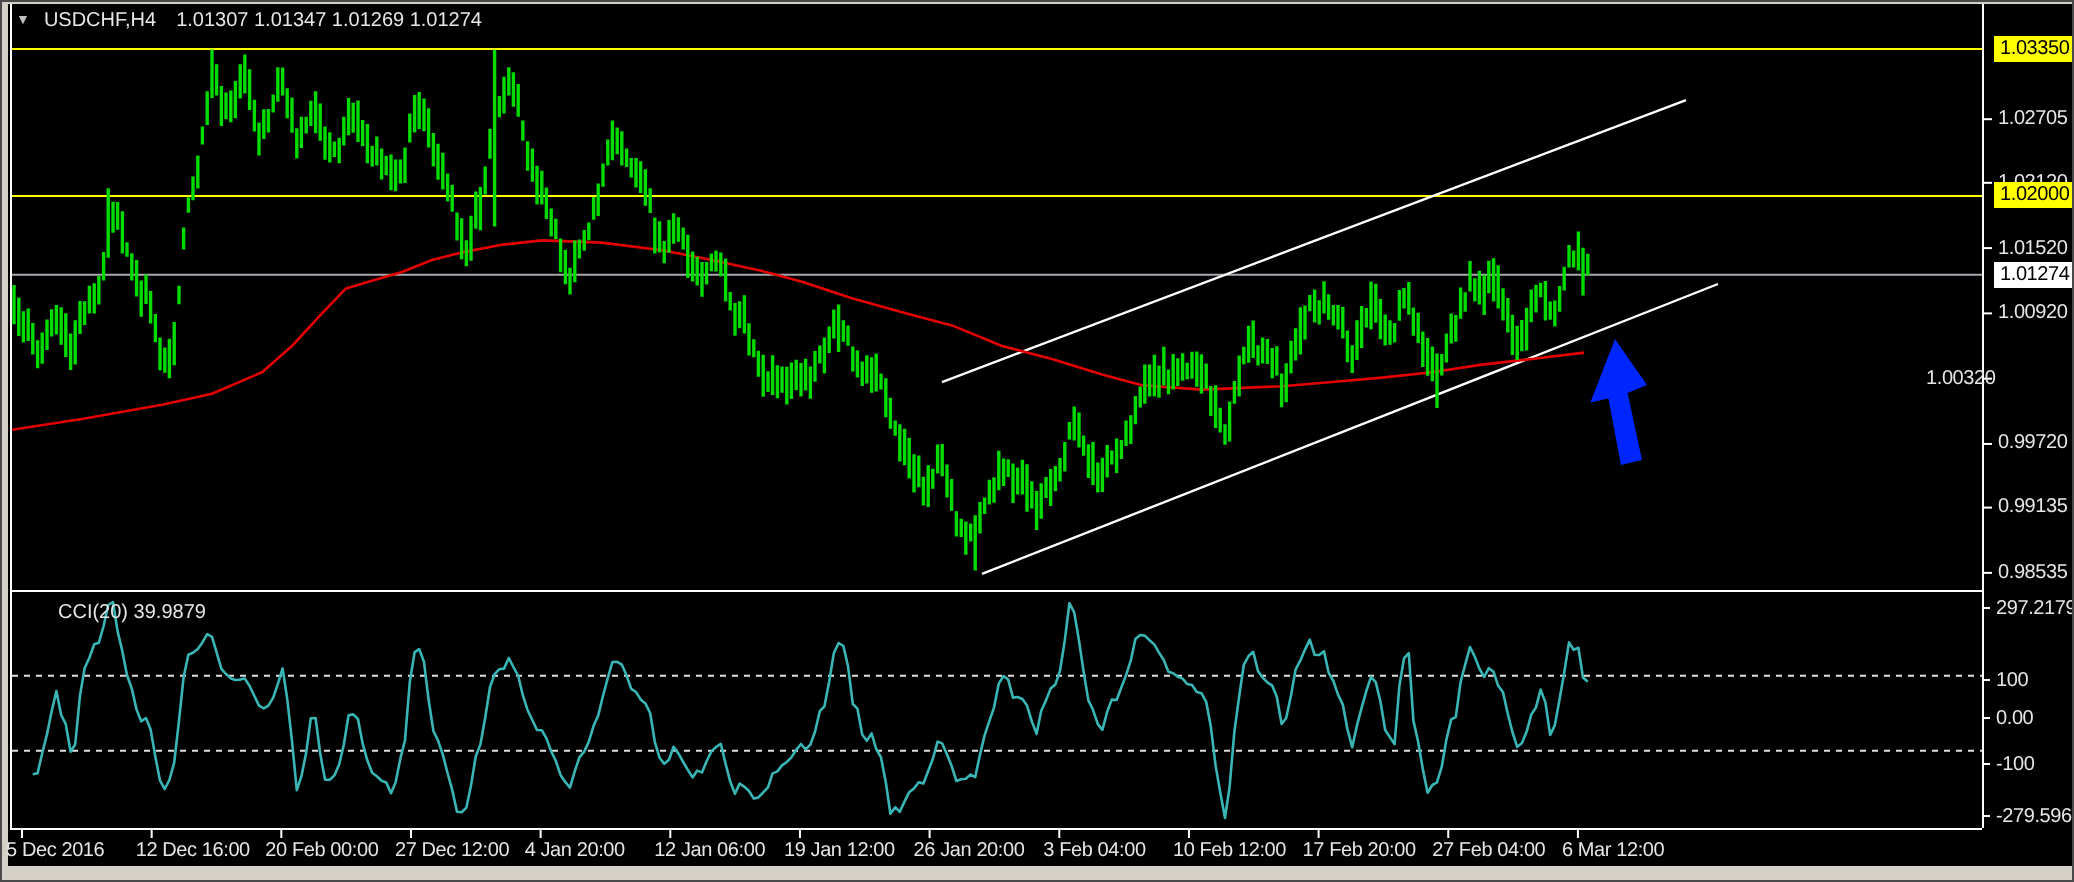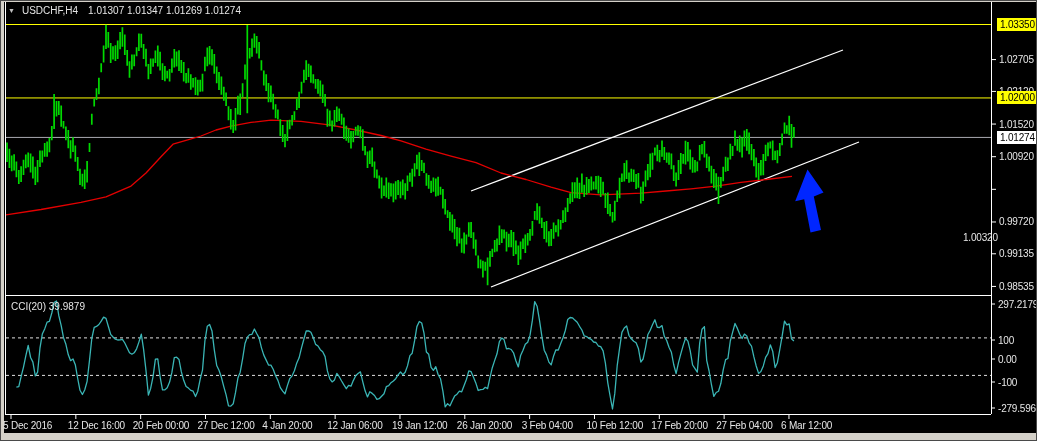--- a/index.html
+++ b/index.html
@@ -20,21 +20,21 @@
     font:10px "Liberation Sans",sans-serif; color:#000;
     padding-left:3px; line-height:13px; white-space:nowrap; letter-spacing:-0.2px;
   }
   .titlebar{
     position:absolute; left:7px; top:4px; z-index:3;
     font:10px "Liberation Sans",sans-serif; color:#E6E6E6; white-space:nowrap;
   }
   .titlebar .tri{display:inline-block; font-size:7px; color:#C0C0C0; margin-right:7px; vertical-align:1px;}
   .titlebar .sym{margin-right:10px;}
   .ccilabel{
-    position:absolute; left:10px; top:300px; z-index:3;
+    position:absolute; left:28px; top:300px; z-index:3;
     font:10px "Liberation Sans",sans-serif; color:#E6E6E6; white-space:nowrap;text-align:right;
   }
   .region{position:absolute; z-index:4; background:transparent;}
 </style>
 </head>
 <body>
 
 <div class="window">
   <svg id="chart-svg" width="1037" height="441">
       <rect x="3" y="1" width="1032" height="431" fill="#000000"></rect>
@@ -87,21 +87,21 @@
 
   <div class="ccilabel">
     <span>CCI(20)</span>&nbsp;<span>39.9879</span>
   </div>
 
   <div id="overlay">
       <div class="axlbl" style="left: 998px; top: 53.088px;">1.02705</div>
       <div class="axlbl" style="left: 998px; top: 84.912px;">1.02120</div>
       <div class="axlbl" style="left: 998px; top: 117.552px;">1.01520</div>
       <div class="axlbl" style="left: 998px; top: 150.192px;">1.00920</div>
-      <div class="axlbl" style="left: 962px; top: 182.832px; margin-top: 48px;">1.00320</div>
+      <div class="axlbl" style="left: 962px; top: 182.832px;">1.00320</div>
       <div class="axlbl" style="left: 998px; top: 215.472px;">0.99720</div>
       <div class="axlbl" style="left: 998px; top: 247.296px;">0.99135</div>
       <div class="axlbl" style="left: 998px; top: 279.936px;">0.98535</div>
       <div class="lvlbox" style="top: 17px; background: rgb(255, 255, 0);">1.03350</div>
       <div class="lvlbox" style="top: 90.44px; background: rgb(255, 255, 0);">1.02000</div>
       <div class="lvlbox" style="top: 129.934px; background: rgb(255, 255, 255);">1.01274</div>
       <div class="axlbl" style="left: 997px; top: 297.5px;">297.2179</div>
       <div class="axlbl" style="left: 997px; top: 333.5px;">100</div>
       <div class="axlbl" style="left: 997px; top: 352.5px;">0.00</div>
       <div class="axlbl" style="left: 997px; top: 375.5px;">-100</div>

